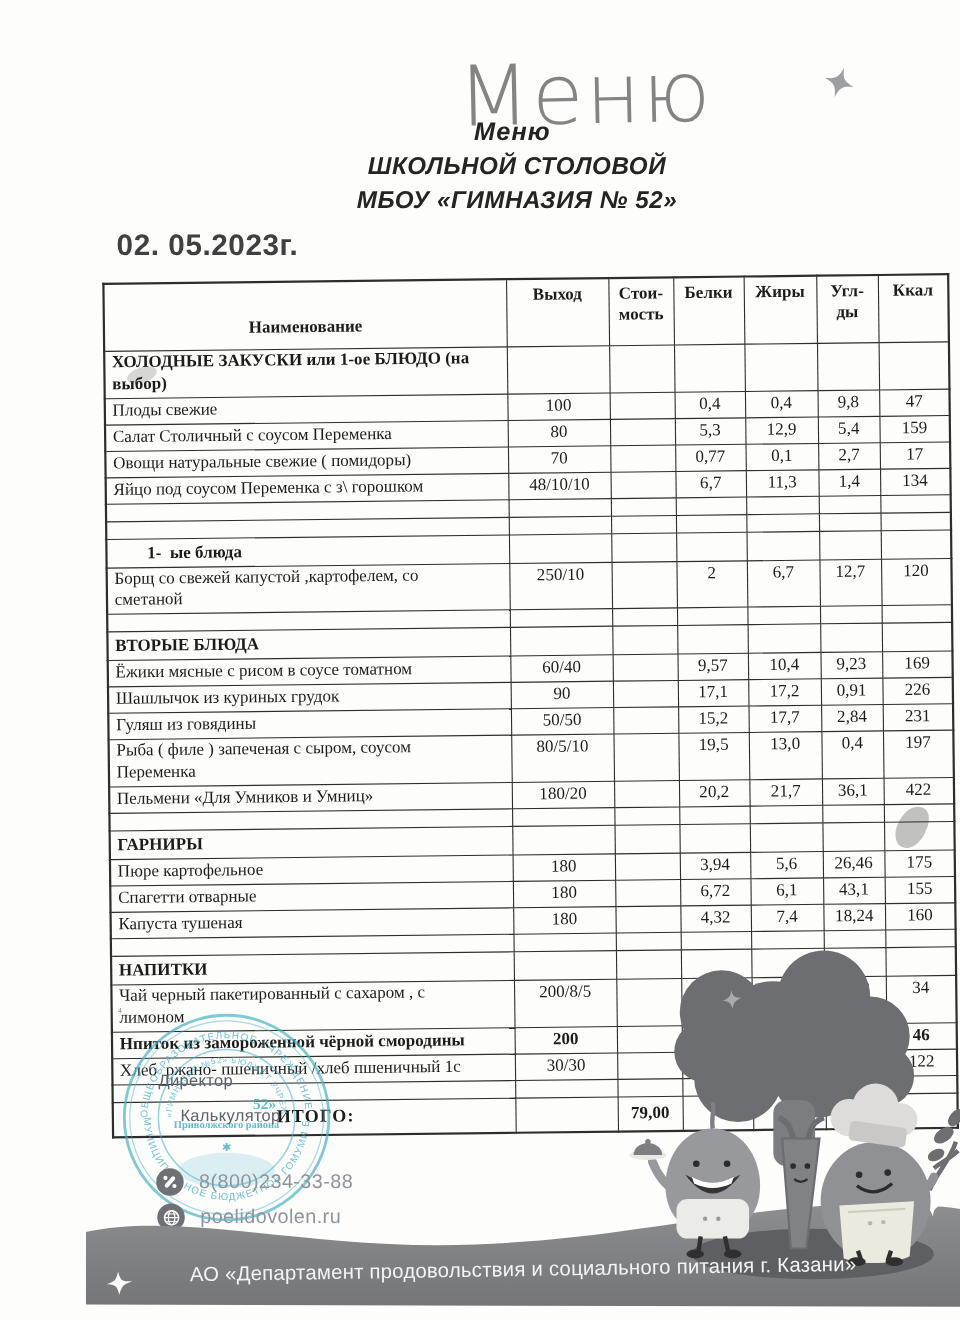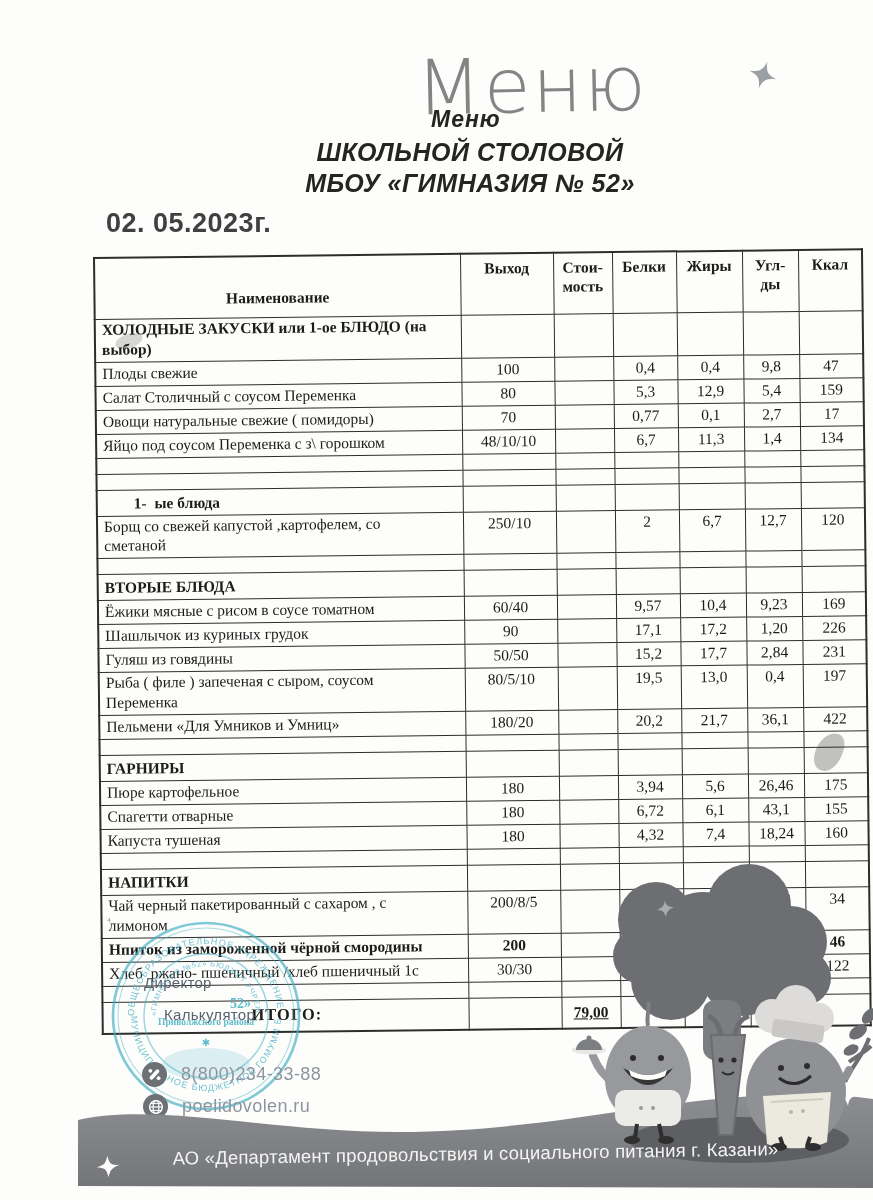--- a/index.html
+++ b/index.html
@@ -6,21 +6,21 @@
   .page{position:relative;width:873px;height:1200px;margin:0 auto;background:#fdfdfc;
         overflow:hidden;font-family:"Liberation Sans",sans-serif;}
 
   
   .hand-menu{position:absolute;left:416px;top:48px;font-family:"DejaVu Sans",sans-serif;
              font-size:76px;line-height:1;color:#707070;font-weight:200;letter-spacing:2px;
              transform:rotate(-1.2deg);opacity:.85;}
   .menu-bold{position:absolute;left:431px;top:106px;font-style:italic;font-weight:bold;
              font-size:23px;color:#242423;letter-spacing:1px;}
   .title-line{position:absolute;left:120px;width:700px;text-align:center;font-style:italic;
-              font-weight:bold;color:#242423;font-size:25px;letter-spacing:.5px;}
+              font-weight:bold;color:#242423;font-size:22px;letter-spacing:.5px;}
   .t2{top:138px;} .t3{top:169px;}
   .date{position:absolute;left:106px;top:208px;font-weight:bold;font-size:27px;color:#404040;
         letter-spacing:.5px;}
 
   
   .table-wrap{position:absolute;left:93px;top:257px;width:772px;transform:rotate(-0.65deg);
               transform-origin:0 0;}
   table.menu{border-collapse:collapse;width:768px;table-layout:fixed;
              font-family:"Liberation Serif",serif;color:#1c1c1b;border:2.2px solid #2d2d2b;}
   table.menu td,table.menu th{border:1.6px solid #2d2d2b;overflow:hidden;}
@@ -30,21 +30,21 @@
   .c-name{text-align:left;padding:0 4px 2px 6px;font-size:15.5px;vertical-align:bottom;
           white-space:pre-line;line-height:1.28;}
   .c-val{text-align:center;vertical-align:top;padding-top:2px;font-size:15.5px;line-height:1.15;}
   .r-item .c-name{height:21px;}
   .r-section .c-name{font-weight:bold;height:23px;}
   .r-sub .c-name{padding-left:36px;}
   .r-spacer td{height:12px;}
   .r-total td{height:27px;}
   .r-total .c-name{text-align:center;font-weight:bold;font-size:16.5px;vertical-align:middle;
                    letter-spacing:1px;}
-  .r-total .c-val{font-weight:bold;vertical-align:middle;text-decoration:underline;}
+  .r-total .c-val{font-weight:bold;vertical-align:middle;}
   tr.bold td{font-weight:bold;}
 
   
   .stamp{position:absolute;left:108px;top:918px;}
   .role{position:absolute;left:144px;font-size:15px;color:#59626f;letter-spacing:.3px;}
   .role1{top:974px;} .role2{top:1006px;padding-left:20px;} .role3{top:1038px;}
   .contact-row{position:absolute;display:flex;align-items:center;gap:14px;}
   .phone-row{left:142px;top:1062px;} .site-row{left:143px;top:1094px;}
   .c-icon{width:25px;height:25px;border-radius:50%;background:#6d7175;display:flex;
           align-items:center;justify-content:center;flex:0 0 auto;}
@@ -218,21 +218,21 @@
             <td class="c-val">10,4</td>
             <td class="c-val">9,23</td>
             <td class="c-val">169</td>
           </tr>
           <tr class="r-item">
             <td class="c-name">Шашлычок из куриных грудок</td>
             <td class="c-val">90</td>
             <td class="c-val"></td>
             <td class="c-val">17,1</td>
             <td class="c-val">17,2</td>
-            <td class="c-val">1,20</td>
+            <td class="c-val">0,91</td>
             <td class="c-val">226</td>
           </tr>
           <tr class="r-item">
             <td class="c-name">Гуляш из говядины</td>
             <td class="c-val">50/50</td>
             <td class="c-val"></td>
             <td class="c-val">15,2</td>
             <td class="c-val">17,7</td>
             <td class="c-val">2,84</td>
             <td class="c-val">231</td>

